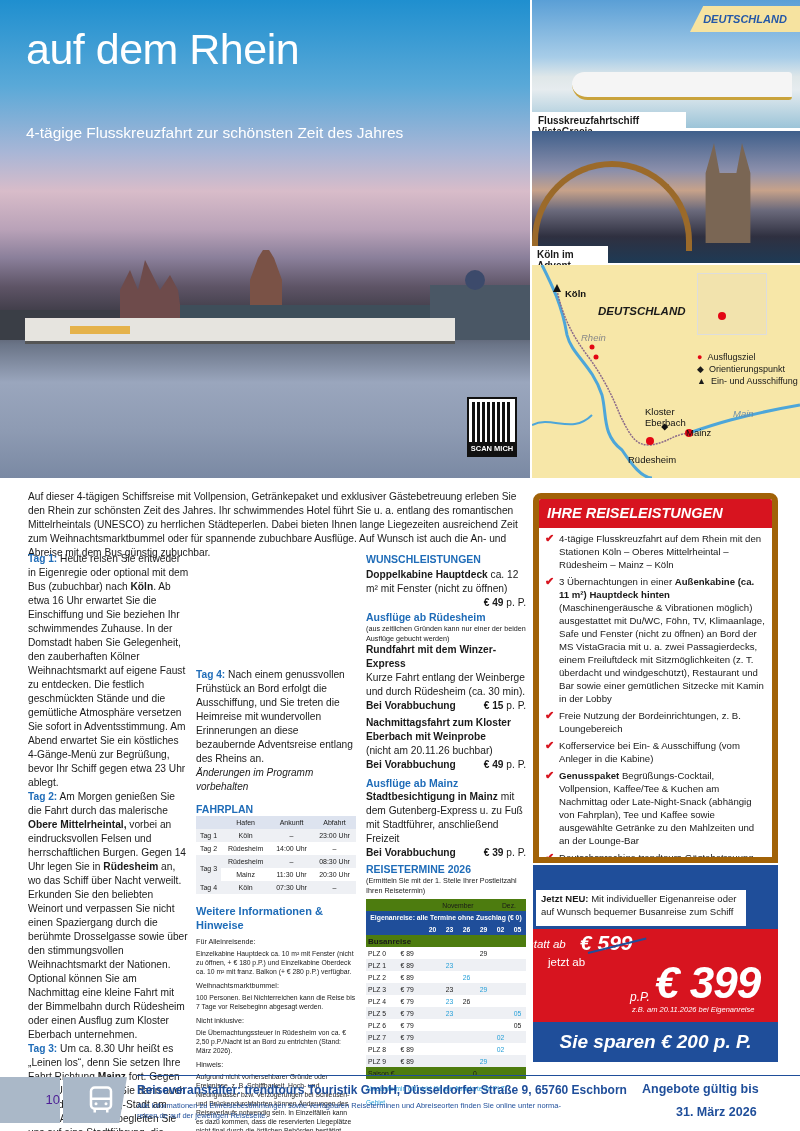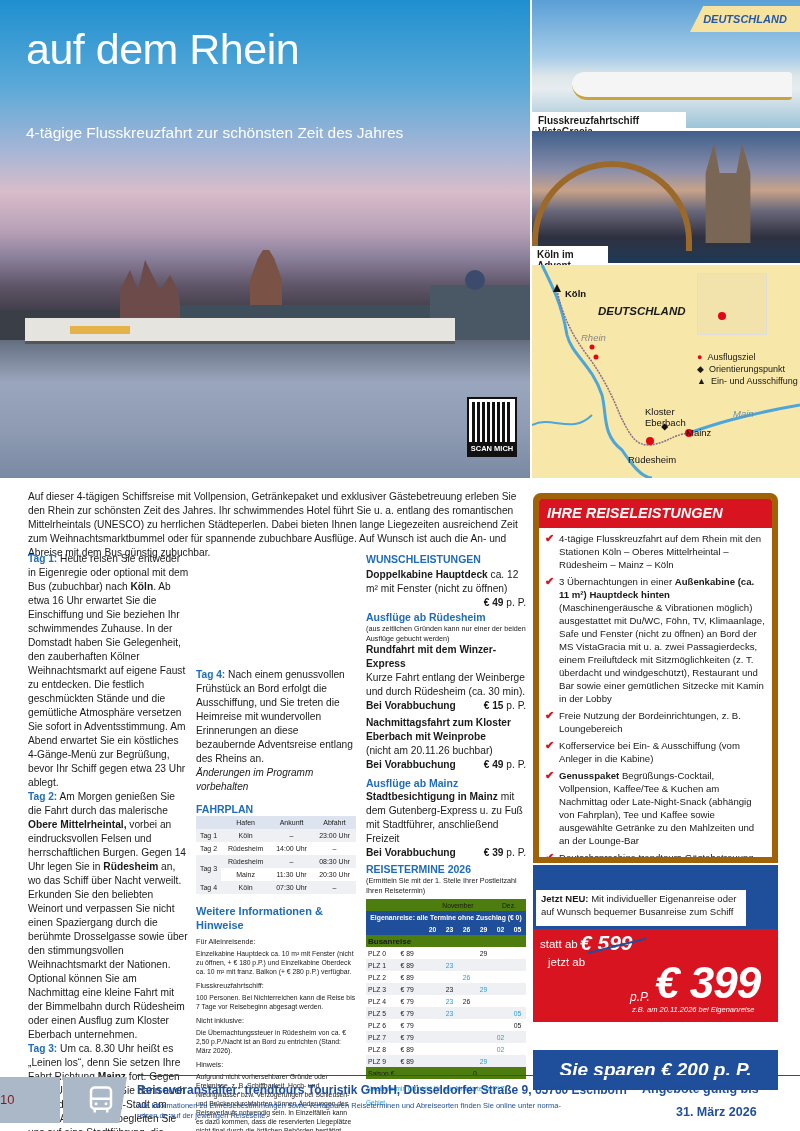--- a/index.html
+++ b/index.html
@@ -55,30 +55,30 @@
 
 #box{left:533px;top:493px;width:245px;height:370px;border:6px solid #a16207;border-radius:8px 8px 0 0;overflow:hidden}
 #box-head{background:#d7141f;color:#fff;font-weight:700;font-style:italic;font-size:14.5px;padding:6px 8px;height:29px}
 #box ul{list-style:none;padding:4px 6px 0 6px}
 #box li{font-size:9.6px;line-height:13px;padding-left:14px;position:relative;margin-bottom:4px}
 #box li .ck{position:absolute;left:0;top:0;color:#d7141f;font-weight:700;font-size:11px}
 #choice{left:533px;top:865px;width:245px;height:64px;background:#1f4e9a}
 #choice-h{color:#fff;font-weight:700;font-size:10.5px;padding:7px 0 0 7px;height:23px}
 #choice-t{position:absolute;left:3px;top:25px;width:210px;height:36px;background:#fff;font-size:9.5px;line-height:12.5px;padding:3px 5px}
 #price{left:533px;top:929px;width:245px;height:93px;background:#d7141f;color:#fff}
-#statt{left:540px;top:938px;font-size:11.5px;color:#fff}
+#statt{left:528px;top:938px;font-style:italic;font-size:11.5px;color:#fff}
 #old{left:580px;top:931px;font-style:italic;font-weight:700;font-size:21px;color:#fff}
 #strike{left:588px;top:936px;width:60px;height:2px;background:#1f4e9a;transform:rotate(-14deg);transform-origin:left;top:952px}
 #jetzt{left:548px;top:956px;font-size:11.5px;color:#fff}
 #pp{left:630px;top:990px;font-style:italic;font-size:12px;color:#fff}
 #new{left:655px;top:958px;font-style:italic;font-weight:700;font-size:44px;color:#fff;letter-spacing:-1px}
 #zb{left:632px;top:1005px;font-style:italic;font-size:7.5px;color:#fff}
-#save{left:533px;top:1050px;width:245px;height:40px;background:#1f4e9a;color:#fff;font-weight:700;font-style:italic;font-size:19px;text-align:center;line-height:40px}
-
-#pgnum{left:0;top:1077px;width:60px;height:46px;background:#aab8c8;color:#7f1d1d;font-size:13px;text-align:left;line-height:46px}
+#save{left:533px;top:1022px;width:245px;height:40px;background:#1f4e9a;color:#fff;font-weight:700;font-style:italic;font-size:19px;text-align:center;line-height:40px}
+
+#pgnum{left:0;top:1077px;width:60px;height:46px;background:#aab8c8;color:#4c1d95;font-size:13px;text-align:right;line-height:46px}
 #busic{left:63px;top:1077px;width:64px;height:46px;background:#aab8c8;clip-path:polygon(0 0,100% 0,88% 100%,0 100%)}
 #fline{left:137px;top:1075px;width:663px;height:1px;background:#1f4e9a}
 #org{left:137px;top:1083px;font-size:12px;font-weight:700;color:#1f4e9a}
 #fnote{left:137px;top:1101px;font-size:7.5px;line-height:10px;color:#1f4e9a;width:440px}
 #valid1{left:642px;top:1082px;font-size:12.5px;font-weight:700;color:#1f4e9a}
 #valid2{left:676px;top:1105px;font-size:12.5px;font-weight:700;color:#1f4e9a}
 </style>
 </head>
 <body>
 
@@ -198,21 +198,21 @@
           <td style="background:#eef0f4">Tag 4</td>
           <td style="background:#eef0f4">Köln</td>
           <td style="background:#eef0f4">07:30 Uhr</td>
           <td style="background:#eef0f4">–</td>
         </tr>
   </tbody>
     </table>
   <div class="sect" style="margin-top:10px;font-size:11px">Weitere Informationen &amp; Hinweise</div>
   <div class="infoh">Für Alleinreisende:</div>
   <div class="info">Einzelkabine Hauptdeck ca. 10 m² mit Fenster (nicht zu öffnen, + € 180 p.P.) und Einzelkabine Oberdeck ca. 10 m² mit franz. Balkon (+ € 280 p.P.) verfügbar.</div>
-  <div class="infoh">Flusskreuzfahrtschiff:</div>
+  <div class="infoh">Weihnachtsmarktbummel:</div>
   <div class="info">100 Personen. Bei Nichterreichen kann die Reise bis 7 Tage vor Reisebeginn abgesagt werden.</div>
   <div class="infoh">Nicht inklusive:</div>
   <div class="info">Die Übernachtungssteuer in Rüdesheim von ca. € 2,50 p.P./Nacht ist an Bord zu entrichten (Stand: März 2026).</div>
   <div class="infoh">Hinweis:</div>
   <div class="info">Aufgrund nicht vorhersehbarer Gründe oder Ereignisse, z. B. Schiffbarkeit, Hoch- und Niedrigwasser bzw. Verzögerungen bei Schleusen- und Brückendurchfahrten können Änderungen des Reiseverlaufs notwendig sein. In Einzelfällen kann es dazu kommen, dass die reservierten Liegeplätze nicht final durch die örtlichen Behörden bestätigt werden. Bitte beachten Sie, dass bei frühen Anreiseterminen möglicherweise noch nicht alle Weihnachtsmärkte eröffnet sind.</div>
 </div>
 
 <div id="col3" class="col">
   <div class="sect">WUNSCHLEISTUNGEN</div>
   <div style="margin-top:2px"><span class="b">Doppelkabine Hauptdeck</span><span> ca. 12 m² mit Fenster (nicht zu öffnen)</span> <span class="b" style="float:right"><span>€ 49</span><span style="font-weight:400"> p. P.</span></span></div>

